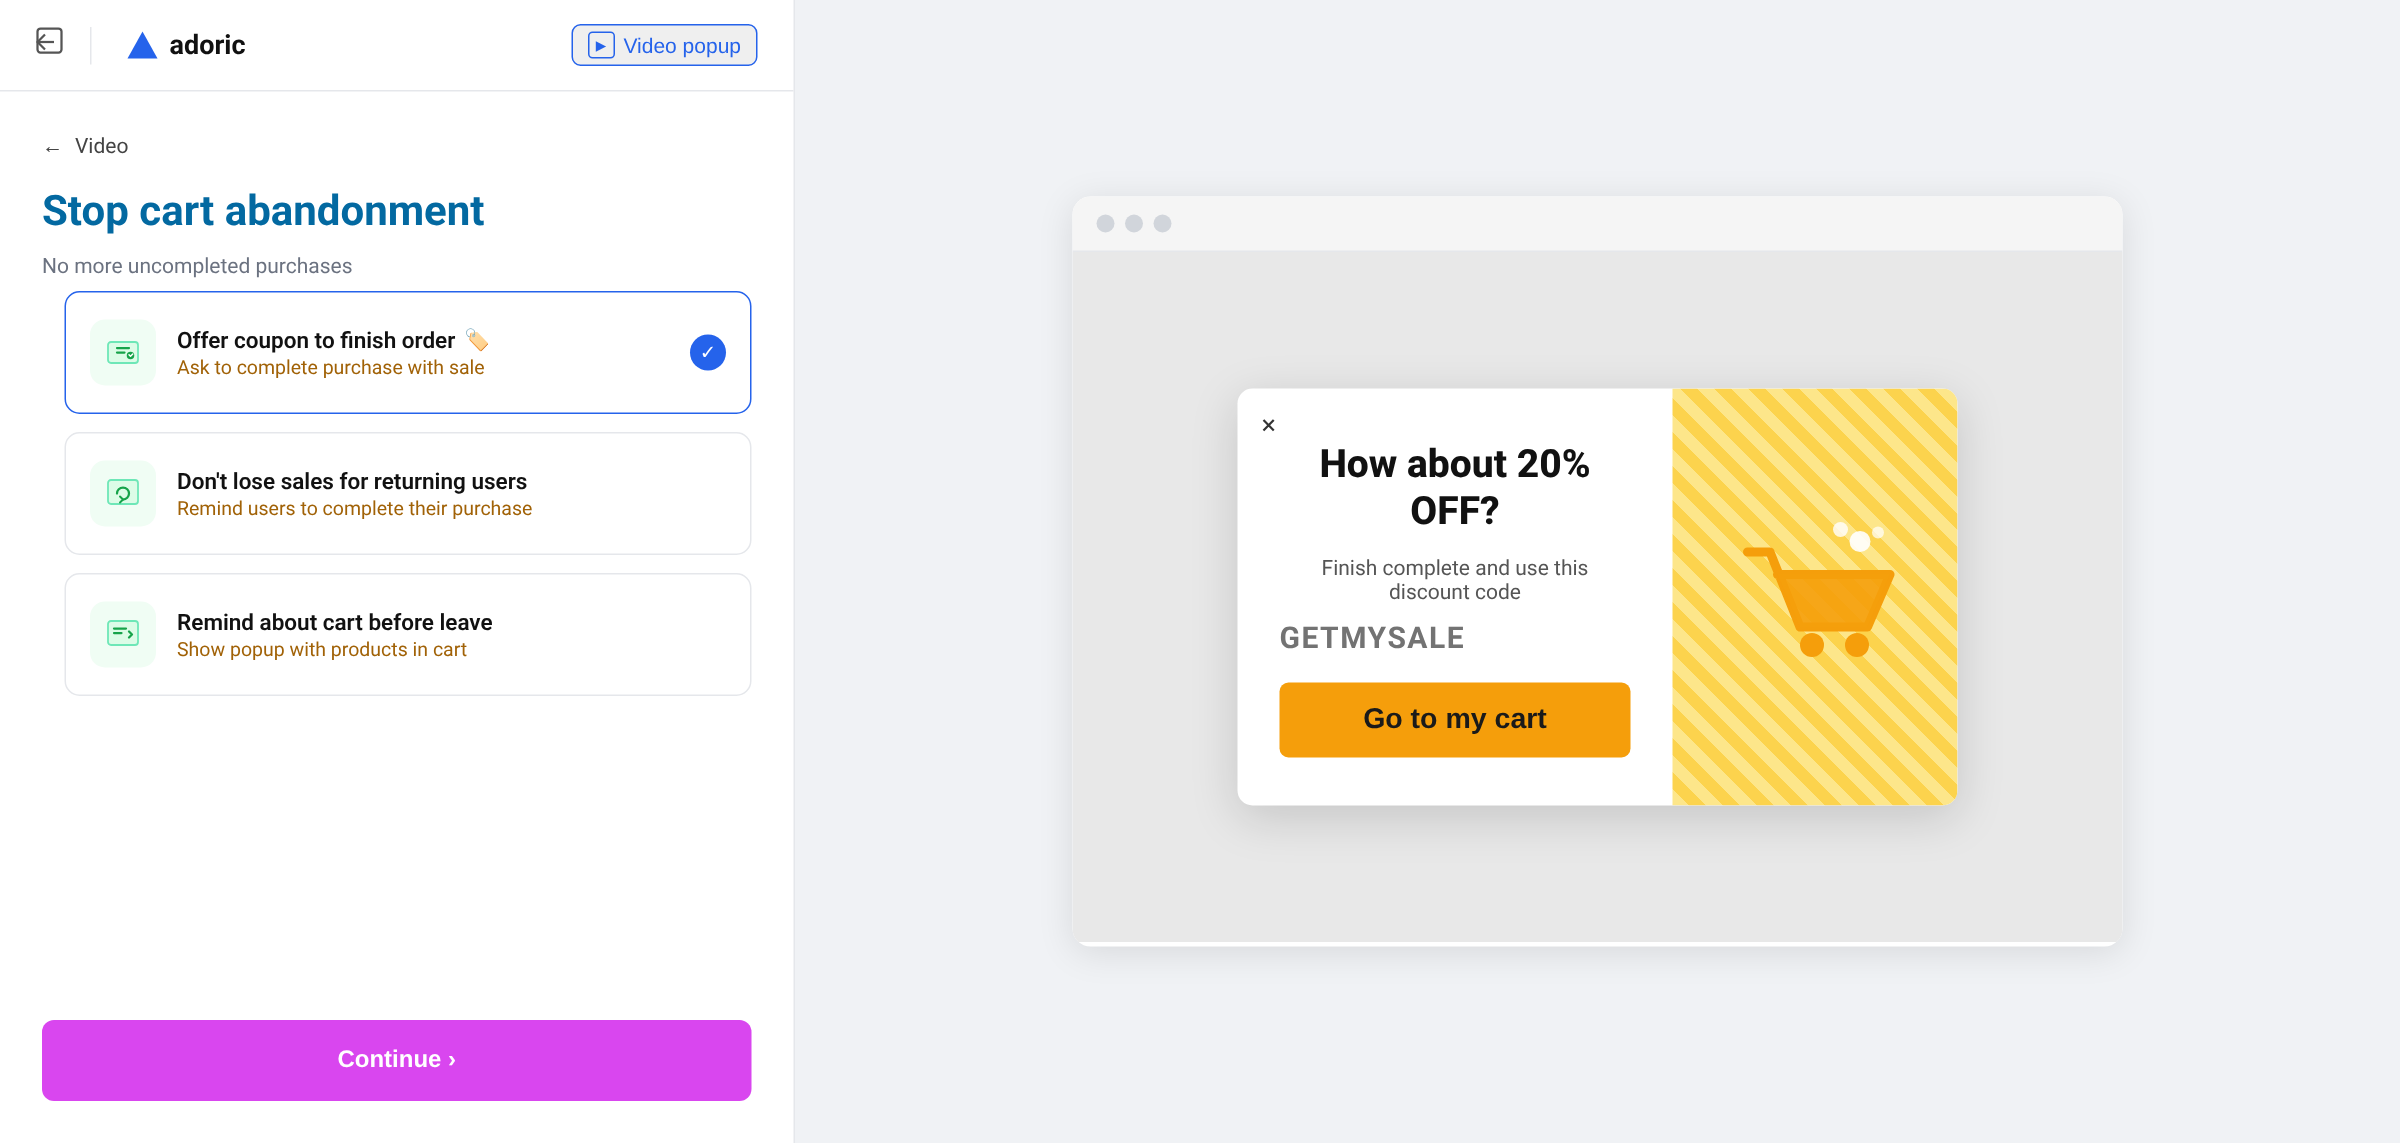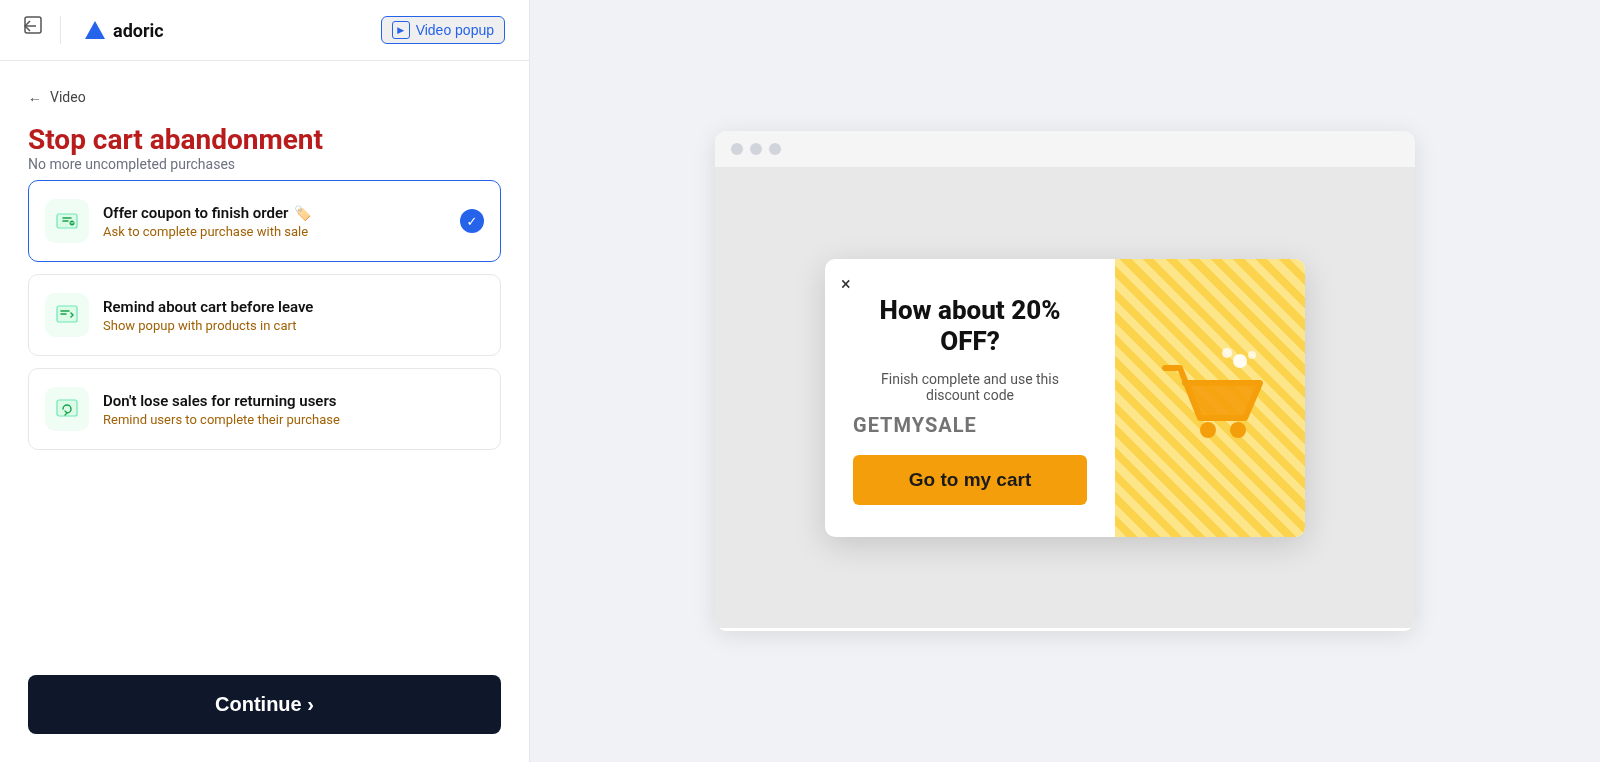--- a/index.html
+++ b/index.html
@@ -17,20 +17,21 @@
       min-width: 530px;
       background: #fff;
       display: flex;
       flex-direction: column;
       border-right: 1px solid #e5e7eb;
       height: 100%;
     }
 
     .header {
       display: flex;
+      align-items: center;
       padding: 16px 24px;
       border-bottom: 1px solid #e5e7eb;
       gap: 24px;
     }
 
     .logo-area {
       display: flex;
       align-items: center;
       gap: 8px;
     }
@@ -95,22 +96,22 @@
       gap: 8px;
       font-size: 14px;
       color: #444;
       cursor: pointer;
       margin-bottom: 18px;
     }
 
     .page-title {
       font-size: 28px;
       font-weight: 700;
-      color: #b91c1c;
-      margin-bottom: 0;
+      color: #0369a1;
+      margin-bottom: 13px;
     }
 
     .page-subtitle {
       font-size: 14px;
       color: #6b7280;
       margin-bottom: 8px;
     }
 
     .options-list {
       display: flex;
@@ -122,20 +123,21 @@
     .option-card {
       border: 1.5px solid #e5e7eb;
       border-radius: 10px;
       padding: 18px 16px;
       display: flex;
       align-items: center;
       gap: 14px;
       cursor: pointer;
       position: relative;
       background: #fff;
+      margin-left: 15px;
     }
 
     .option-card.selected {
       border-color: #2563eb;
       background: #fff;
     }
 
     .option-icon-wrap {
       width: 44px;
       height: 44px;
@@ -175,26 +177,26 @@
       display: flex;
       align-items: center;
       justify-content: center;
       color: white;
       font-size: 13px;
       flex-shrink: 0;
     }
 
     .continue-btn {
       margin: 28px 0 28px 0;
-      background: #0f172a;
+      background: #d946ef;
       color: white;
       border: none;
       border-radius: 8px;
       padding: 18px;
-      font-size: 20px;
+      font-size: 16px;
       font-weight: 600;
       cursor: pointer;
       width: 100%;
       display: flex;
       align-items: center;
       justify-content: center;
       gap: 8px;
     }
 
     
@@ -375,41 +377,41 @@
           </div>
           <div class="option-desc">Ask to complete purchase with sale</div>
         </div>
         <div class="checkmark">✓</div>
       </div>
 
       <div class="option-card">
         <div class="option-icon-wrap">
           <svg width="24" height="24" viewBox="0 0 24 24" fill="none">
             <rect x="2" y="3" width="20" height="16" rx="2" fill="#dcfce7" stroke="#6ee7b7" stroke-width="1.2"></rect>
-            <path d="M6 8h8M6 11h5" stroke="#16a34a" stroke-width="1.5" stroke-linecap="round"></path>
-            <path d="M16 14l2-2-2-2" stroke="#16a34a" stroke-width="1.5" stroke-linecap="round" stroke-linejoin="round"></path>
+            <path d="M8 12a4 4 0 1 1 4 4" stroke="#16a34a" stroke-width="1.5" stroke-linecap="round"></path>
+            <path d="M10 14l2 2-2 2" stroke="#16a34a" stroke-width="1.3" stroke-linecap="round" stroke-linejoin="round"></path>
           </svg>
         </div>
         <div class="option-text">
-          <div class="option-title">Remind about cart before leave</div>
-          <div class="option-desc">Show popup with products in cart</div>
+          <div class="option-title">Don't lose sales for returning users</div>
+          <div class="option-desc">Remind users to complete their purchase</div>
         </div>
       </div>
 
       <div class="option-card">
         <div class="option-icon-wrap">
           <svg width="24" height="24" viewBox="0 0 24 24" fill="none">
             <rect x="2" y="3" width="20" height="16" rx="2" fill="#dcfce7" stroke="#6ee7b7" stroke-width="1.2"></rect>
-            <path d="M8 12a4 4 0 1 1 4 4" stroke="#16a34a" stroke-width="1.5" stroke-linecap="round"></path>
-            <path d="M10 14l2 2-2 2" stroke="#16a34a" stroke-width="1.3" stroke-linecap="round" stroke-linejoin="round"></path>
+            <path d="M6 8h8M6 11h5" stroke="#16a34a" stroke-width="1.5" stroke-linecap="round"></path>
+            <path d="M16 14l2-2-2-2" stroke="#16a34a" stroke-width="1.5" stroke-linecap="round" stroke-linejoin="round"></path>
           </svg>
         </div>
         <div class="option-text">
-          <div class="option-title">Don't lose sales for returning users</div>
-          <div class="option-desc">Remind users to complete their purchase</div>
+          <div class="option-title">Remind about cart before leave</div>
+          <div class="option-desc">Show popup with products in cart</div>
         </div>
       </div>
 
     </div>
 
     <button class="continue-btn">
       <span>Continue ›</span>
     </button>
   </div>
 </div>

